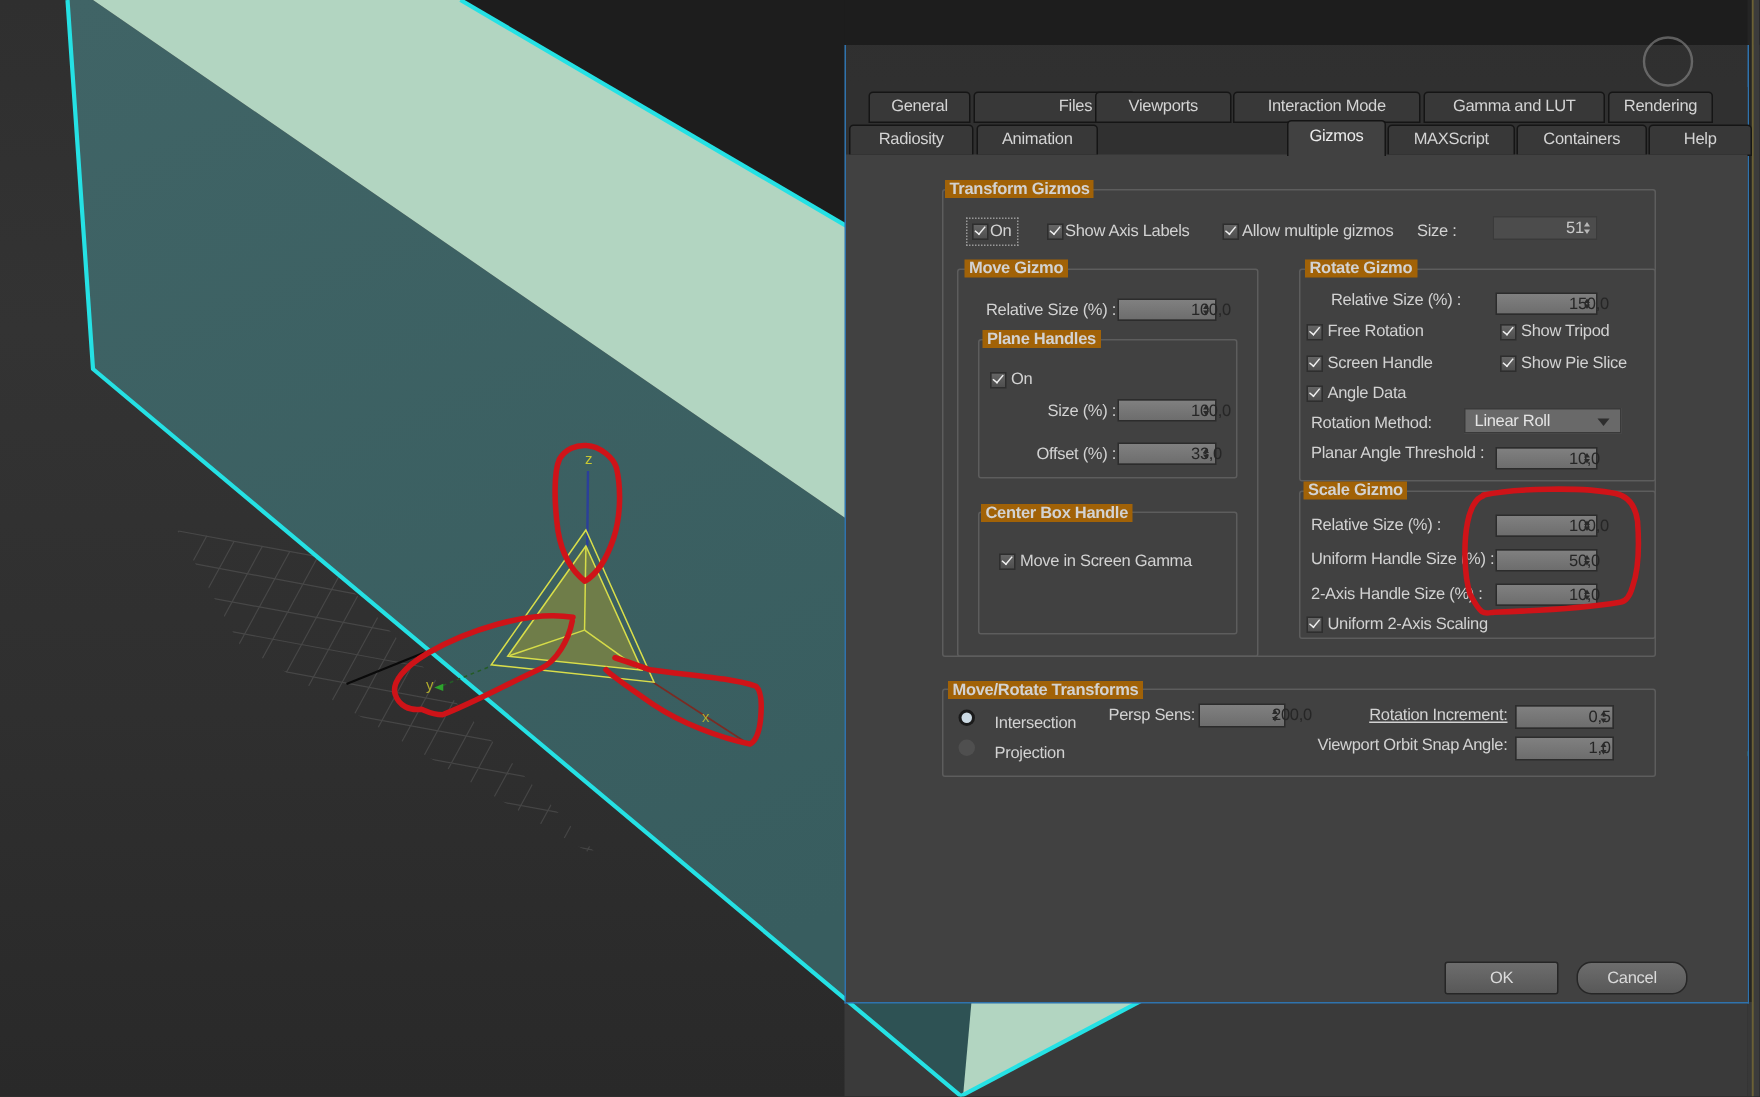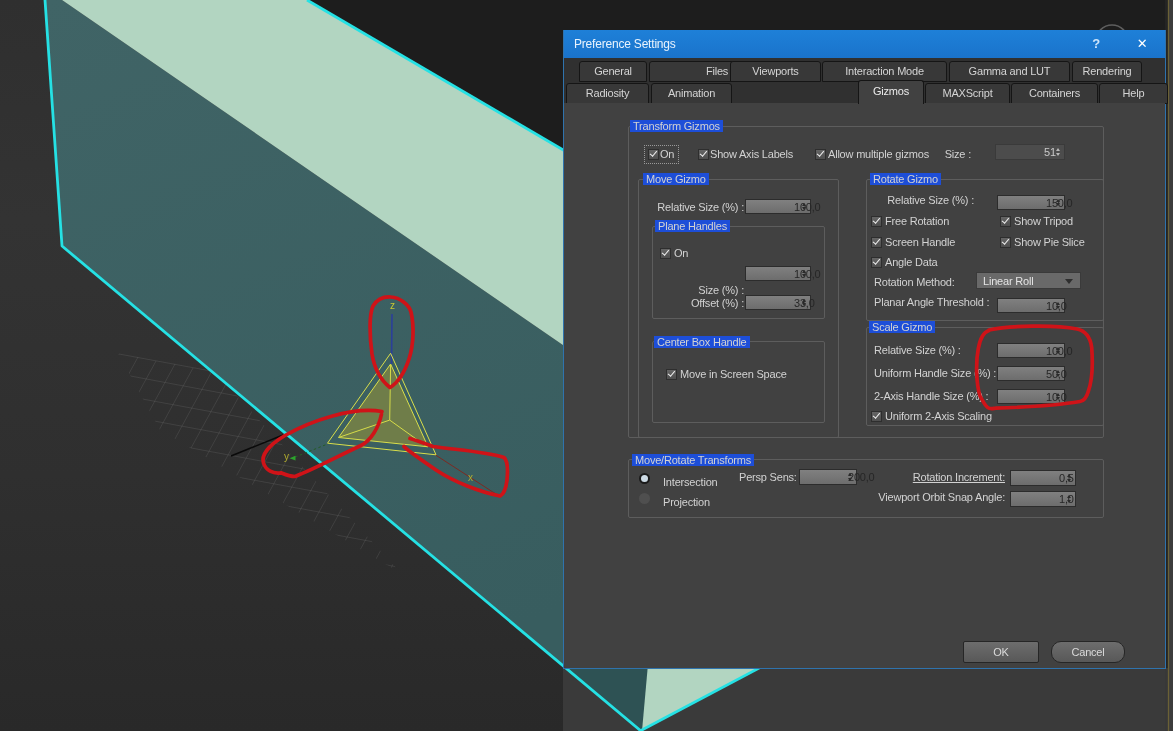--- a/index.html
+++ b/index.html
@@ -10,21 +10,21 @@
 background:linear-gradient(#1e80d8,#1a73cb);color:#e9f3fd;}
 #tbar .t{position:absolute;left:10px;top:0;line-height:28px;font-size:12px;}
 #tbar .q{position:absolute;left:524px;top:0;width:16px;text-align:center;line-height:28px;font-size:13px;font-weight:bold;color:#cde4fa;}
 #tbar .x{position:absolute;left:569px;top:0;width:18px;text-align:center;line-height:27px;font-size:13px;color:#fff;}
 #tabstrip{position:absolute;left:0;top:28px;right:0;height:45px;background:#303030;}
 .tab{position:absolute;height:19px;line-height:19px;text-align:center;background:#383838;
 border:1px solid #151515;border-radius:3px 3px 0 0;color:#d4d4d4;}
 .tab.sel{background:#414141;border-bottom:none;height:23px;line-height:21px;color:#ececec;z-index:3;}
 #content{position:absolute;left:0;top:73px;right:0;bottom:0;background:#414141;}
 .grp{position:absolute;border:1px solid #5d5d5d;border-radius:2px;}
-.glb{position:absolute;background:#1d4ed8;padding:0 3px;white-space:nowrap;}
+.glb{position:absolute;background:#a16207;padding:0 3px;white-space:nowrap;font-weight:bold;}
 .lb{position:absolute;white-space:nowrap;}
 .cb{position:absolute;width:9px;height:9px;background:linear-gradient(#656565,#4e4e4e);border:1px solid #2e2e2e;}
 .cb i{position:absolute;left:0.5px;top:0.5px;width:5.5px;height:3px;border-left:1.9px solid #f0f0f0;border-bottom:1.9px solid #f0f0f0;transform:rotate(-50deg);}
 .spin{position:absolute;height:15px;background:linear-gradient(#808080,#6d6d6d);border:1px solid #2c2c2c;box-sizing:border-box;color:#262626;}
 .spin b{position:absolute;left:6px;top:0.5px;font-weight:normal;padding-left:42px;}
 .spin u{position:absolute;right:4px;top:3px;width:0;height:0;border-left:2.8px solid transparent;border-right:2.8px solid transparent;border-bottom:3.6px solid #2a2a2a;}
 .spin v{position:absolute;right:4px;bottom:3px;width:0;height:0;border-left:2.8px solid transparent;border-right:2.8px solid transparent;border-top:3.6px solid #2a2a2a;}
 .spin.dark{background:#4c4c4c;border:1px solid #3a3a3a;color:#c9c9c9;}
 .spin.dark u{border-bottom-color:#b8b8b8;}
 .spin.dark v{border-top-color:#b8b8b8;}
@@ -89,25 +89,20 @@
 <text x="284" y="460" fill="#b0ab2c">y</text>
 <text x="468" y="481" fill="#acae34">x</text>
 </g>
 <rect x="1165" y="0" width="4" height="668" fill="#242424"></rect>
     <rect x="1165" y="668" width="4" height="63" fill="#383838"></rect>
     <rect x="1169" y="0" width="4" height="731" fill="#3c3c3c"></rect>
 <path d="M1168.5,0 L1168.5,731" stroke="#6b6136" stroke-width="1.3"></path>
 </svg>
 
 <div id="dlg">
-<div id="tbar">
-      <span class="t">Preference Settings</span>
-      <span class="q">?</span>
-      <span class="x">✕</span>
-    </div>
 <div id="tabstrip"></div>
 <div class="tab" style="left:15px;top:31px;width:66px;">General</div>
 <div class="tab" style="left:85px;top:31px;width:78px;padding-left:28px;">Files</div>
 <div class="tab" style="left:166px;top:31px;width:89px;">Viewports</div>
 <div class="tab" style="left:258px;top:31px;width:123px;">Interaction Mode</div>
 <div class="tab" style="left:385px;top:31px;width:119px;">Gamma and LUT</div>
 <div class="tab" style="left:508px;top:31px;width:68px;">Rendering</div>
 <div class="tab" style="left:2px;top:53px;width:81px;">Radiosity</div>
 <div class="tab" style="left:87px;top:53px;width:79px;">Animation</div>
 <div class="tab" style="left:170px;top:65px;width:121px;margin-top:32px;">Inverse Kinematics</div>
@@ -146,38 +141,38 @@
       <b>100,0</b>
       <u></u>
       <v></v>
     </div>
 <div class="grp" style="left:88px;top:196px;width:171px;height:91px;"></div>
 <div class="glb" style="left:91px;top:190px;">Plane Handles</div>
 <div class="cb" style="left:96px;top:218px;">
       <i></i>
     </div>
     <span class="lb" style="left:110px;top:217px;">On</span>
-<span class="lb" style="left:77px;top:238px;width:103px;text-align:right;margin-top:16px;">Size (%) :</span>
+<span class="lb" style="left:77px;top:238px;width:103px;text-align:right;">Size (%) :</span>
 <div class="spin" style="left:181px;top:236px;width:66px;">
       <b>100,0</b>
       <u></u>
       <v></v>
     </div>
 <span class="lb" style="left:77px;top:267px;width:103px;text-align:right;">Offset (%) :</span>
 <div class="spin" style="left:181px;top:265px;width:66px;">
       <b>33,0</b>
       <u></u>
       <v></v>
     </div>
 <div class="grp" style="left:88px;top:311px;width:171px;height:80px;"></div>
 <div class="glb" style="left:90px;top:306px;">Center Box Handle</div>
 <div class="cb" style="left:102px;top:339px;">
       <i></i>
     </div>
-    <span class="lb" style="left:116px;top:338px;">Move in Screen Space</span>
+    <span class="lb" style="left:116px;top:338px;">Move in Screen Gamma</span>
 
 <div class="grp" style="left:302px;top:149px;width:236px;height:140px;"></div>
 <div class="glb" style="left:306px;top:143px;">Rotate Gizmo</div>
 <span class="lb" style="left:310px;top:164px;width:100px;text-align:right;">Relative Size (%) :</span>
 <div class="spin" style="left:433px;top:165px;width:68px;">
       <b>150,0</b>
       <u></u>
       <v></v>
     </div>
 <div class="cb" style="left:307px;top:186px;">

